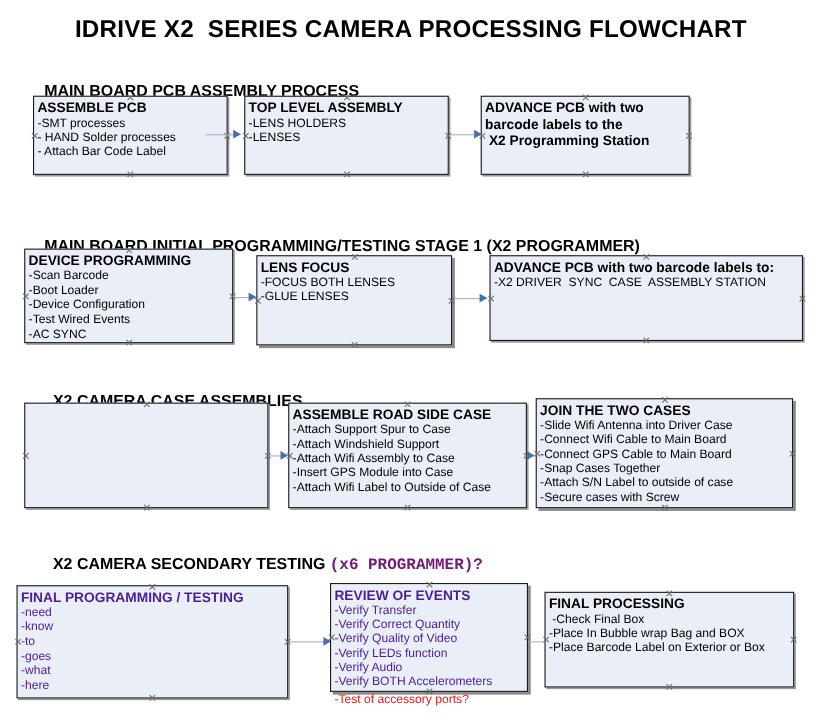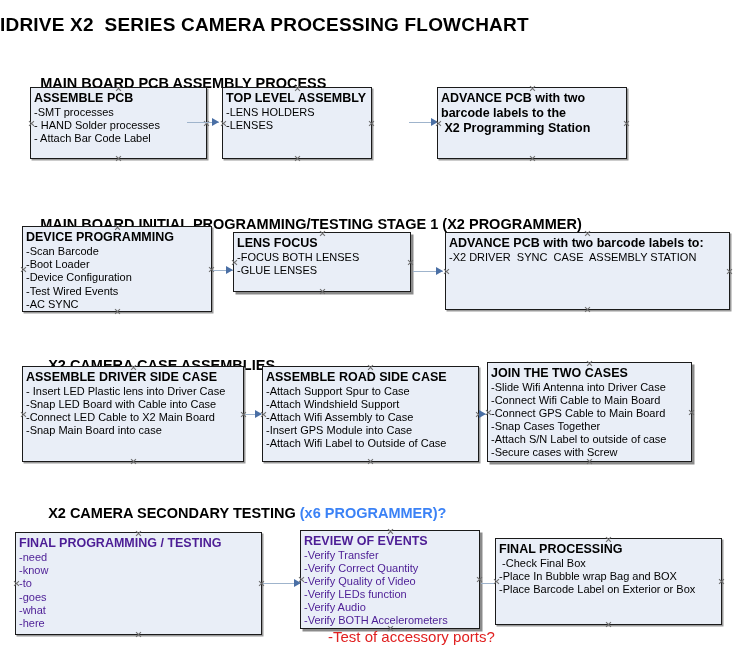--- a/index.html
+++ b/index.html
@@ -6,27 +6,27 @@
   body{
     width:747px;height:662px;position:relative;overflow:hidden;
     font-family:"Liberation Sans","DejaVu Sans",sans-serif;
     color:#000000;
     -webkit-font-smoothing:antialiased;
   }
   #canvas{position:absolute;left:0;top:0;width:747px;height:662px;}
 
   
   .doc-title{
-    position:absolute;left:0;top:14px;width:747px;text-align:left;
-    font-size:19px;font-weight:bold;letter-spacing:.2px;white-space:pre;
+    position:absolute;left:0;top:14px;width:747px;text-align:center;
+    font-size:22px;font-weight:bold;letter-spacing:.2px;white-space:pre;
   }
   .section-title{
     position:absolute;font-weight:bold;font-size:14.5px;white-space:pre;
   }
-  .section-title .red{color:#3b82f6;}
+  .section-title .red{color:#701a75;font-family:Liberation Mono, monospace;}
 
   
   .box{
     position:absolute;
     background:#e9eef7;
     border:1px solid #1a1a1a;
     box-sizing:border-box;
     box-shadow:1.5px 1.5px 0 0 #9a9a9a;
     overflow:visible;
   }
@@ -41,21 +41,21 @@
   }
   .box .line{
     font-size:11px;line-height:13.2px;white-space:pre;
   }
   .box.red h4, .box.red .line{color:#4c1d95;}
   .box.tight .line{line-height:13px;}
 
   
   .overflow-line{
     position:absolute;left:3px;
-    font-size:15px;line-height:13.2px;white-space:pre;color:#e02020;margin-left:24px;
+    font-size:11px;line-height:13.2px;white-space:pre;color:#e02020;
   }
 
   
   .conn{position:absolute;height:1px;background:#9fb4cc;}
   .arrow{
     position:absolute;width:0;height:0;
     border-top:4.5px solid transparent;
     border-bottom:4.5px solid transparent;
     border-left:7px solid #4a6fa5;
   }
@@ -92,21 +92,21 @@
     </div>
     <span class="handle" style="left:50%;top:0;"></span>
     <span class="handle" style="left:50%;top:100%;"></span>
     <span class="handle" style="left:0;top:50%;"></span>
     <span class="handle" style="left:100%;top:50%;"></span>
   </div>
 
   <div class="conn" style="left:187px;top:122px;width:32px;"></div>
   <div class="arrow" style="left:212px;top:117.5px;"></div>
 
-  <div class="box" style="left:222px;top:87px;width:150px;height:72px;">
+  <div class="box" style="left:222px;top:87px;width:186px;height:72px;">
     <div class="box-inner">
       <h4>TOP LEVEL ASSEMBLY</h4>
       <div class="line">-LENS HOLDERS</div>
       <div class="line">-LENSES</div>
     </div>
     <span class="handle" style="left:50%;top:0;"></span>
     <span class="handle" style="left:50%;top:100%;"></span>
     <span class="handle" style="left:0;top:50%;"></span>
     <span class="handle" style="left:100%;top:50%;"></span>
   </div>
@@ -141,21 +141,21 @@
     </div>
     <span class="handle" style="left:50%;top:0;"></span>
     <span class="handle" style="left:50%;top:100%;"></span>
     <span class="handle" style="left:0;top:50%;"></span>
     <span class="handle" style="left:100%;top:50%;"></span>
   </div>
 
   <div class="conn" style="left:213px;top:270px;width:20px;"></div>
   <div class="arrow" style="left:226px;top:265.5px;"></div>
 
-  <div class="box thickshadow" style="left:233px;top:232px;width:178px;height:60px;">
+  <div class="box thickshadow" style="left:233px;top:232px;width:178px;height:82px;">
     <div class="box-inner">
       <h4>LENS FOCUS</h4>
       <div class="line">-FOCUS BOTH LENSES</div>
       <div class="line">-GLUE LENSES</div>
     </div>
     <span class="handle" style="left:50%;top:0;"></span>
     <span class="handle" style="left:50%;top:100%;"></span>
     <span class="handle" style="left:0;top:50%;"></span>
     <span class="handle" style="left:100%;top:50%;"></span>
   </div>
@@ -172,27 +172,20 @@
     <span class="handle" style="left:50%;top:100%;"></span>
     <span class="handle" style="left:0;top:50%;"></span>
     <span class="handle" style="left:100%;top:50%;"></span>
   </div>
 
   <div class="section-title" style="left:32px;top:341px;text-align:center;">
     <span>X2 CAMERA CASE ASSEMBLIES</span>
   </div>
 
   <div class="box tight" style="left:22px;top:366px;width:222px;height:96px;">
-    <div class="box-inner">
-      <h4>ASSEMBLE DRIVER SIDE CASE</h4>
-      <div class="line">- Insert LED Plastic lens into Driver Case</div>
-      <div class="line">-Snap LED Board with Cable into Case</div>
-      <div class="line">-Connect LED Cable to X2 Main Board</div>
-      <div class="line">-Snap Main Board into case</div>
-    </div>
     <span class="handle" style="left:50%;top:0;"></span>
     <span class="handle" style="left:50%;top:100%;"></span>
     <span class="handle" style="left:0;top:50%;"></span>
     <span class="handle" style="left:100%;top:50%;"></span>
   </div>
 
   <div class="conn" style="left:245px;top:414px;width:16px;"></div>
   <div class="arrow" style="left:255px;top:409.5px;"></div>
 
   <div class="box tight" style="left:262px;top:366px;width:217px;height:96px;">
@@ -206,21 +199,21 @@
     </div>
     <span class="handle" style="left:50%;top:0;"></span>
     <span class="handle" style="left:50%;top:100%;"></span>
     <span class="handle" style="left:0;top:50%;"></span>
     <span class="handle" style="left:100%;top:50%;"></span>
   </div>
 
   <div class="conn" style="left:480px;top:414px;width:8px;"></div>
   <div class="arrow" style="left:479px;top:409.5px;"></div>
 
-  <div class="box tight thickshadow" style="left:487px;top:362px;width:205px;height:100px;">
+  <div class="box tight thickshadow" style="left:487px;top:362px;width:234px;height:100px;">
     <div class="box-inner">
       <h4>JOIN THE TWO CASES</h4>
       <div class="line">-Slide Wifi Antenna into Driver Case</div>
       <div class="line">-Connect Wifi Cable to Main Board</div>
       <div class="line">-Connect GPS Cable to Main Board</div>
       <div class="line">-Snap Cases Together</div>
       <div class="line">-Attach S/N Label to outside of case</div>
       <div class="line">-Secure cases with Screw</div>
     </div>
     <span class="handle" style="left:50%;top:0;"></span>

